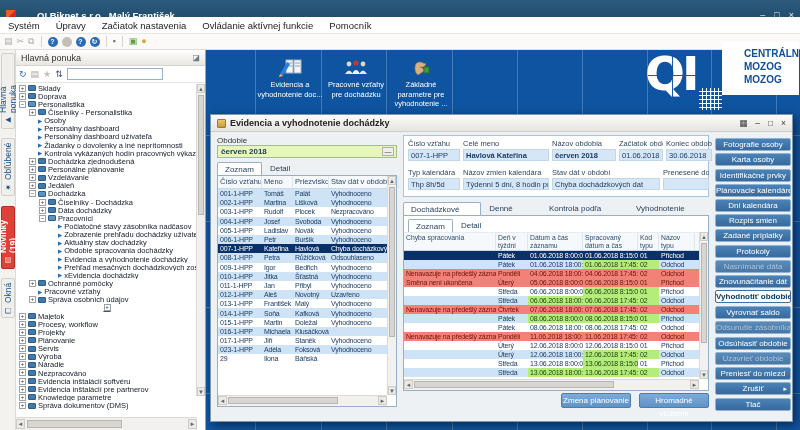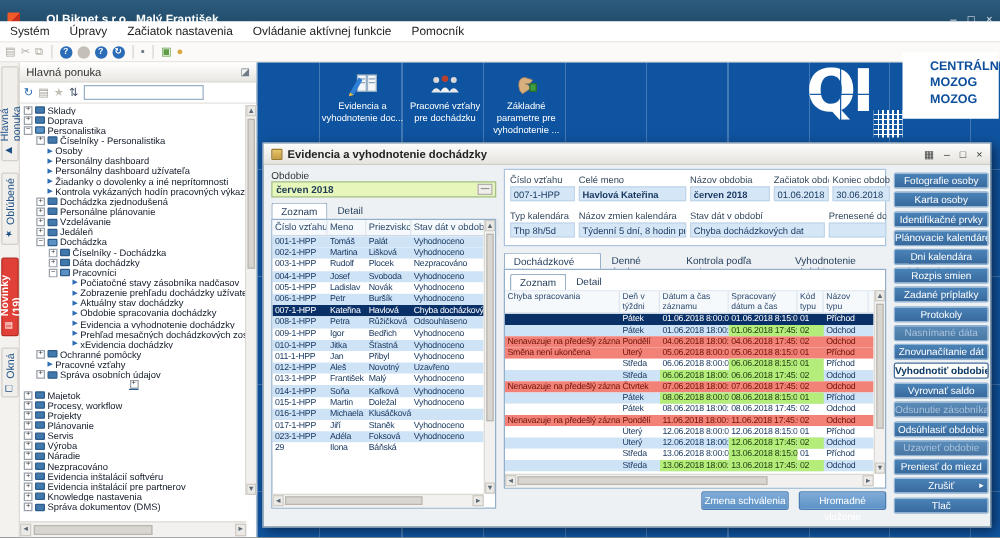--- a/index.html
+++ b/index.html
@@ -388,21 +388,21 @@
           <span>Evidencia inštalácií softvéru</span>
         </div>
         <div class="trow" style="padding-left: 3px;">
           <span class="expbox">+</span>
           <span class="fold"></span>
           <span>Evidencia inštalácií pre partnerov</span>
         </div>
         <div class="trow" style="padding-left: 3px;">
           <span class="expbox">+</span>
           <span class="fold"></span>
-          <span>Knowledge nastavenia</span>
+          <span>Knowledge parametre</span>
         </div>
         <div class="trow" style="padding-left: 3px;">
           <span class="expbox">+</span>
           <span class="fold"></span>
           <span>Správa dokumentov (DMS)</span>
         </div>
       </div>
     <div class="vscroll">
       <div class="sbarrow" style="left:0;top:0;width:8px;height:9px;">▲</div>
       <div class="sbthumb" style="left:1px;top:11px;width:6px;height:120px;"></div>
@@ -808,17 +808,17 @@
         <div class="sbtn">Znovunačítanie dát</div>
         <div class="sbtn default">Vyhodnotiť obdobie</div>
         <div class="sbtn gap">Vyrovnať saldo</div>
         <div class="sbtn disabled">Odsunutie zásobníka</div>
         <div class="sbtn gap">Odsúhlasiť obdobie</div>
         <div class="sbtn disabled">Uzavrieť obdobie</div>
         <div class="sbtn">Preniesť do miezd</div>
         <div class="sbtn">Zrušiť<span class="arr">▸</span></div>
         <div class="sbtn gap">Tlač</div>
       </div>
-  <div class="footbtn" style="left: 350px; width: 70px; top: 278px;">Zmena schválenia</div>
+  <div class="footbtn" style="left: 350px; width: 70px; top: 278px;">Zmena plánovanie</div>
       <div class="footbtn" style="left: 428px; width: 70px; top: 278px;">Hromadné vloženie</div>
     </div>
 
 </div>
 
 </body></html>

